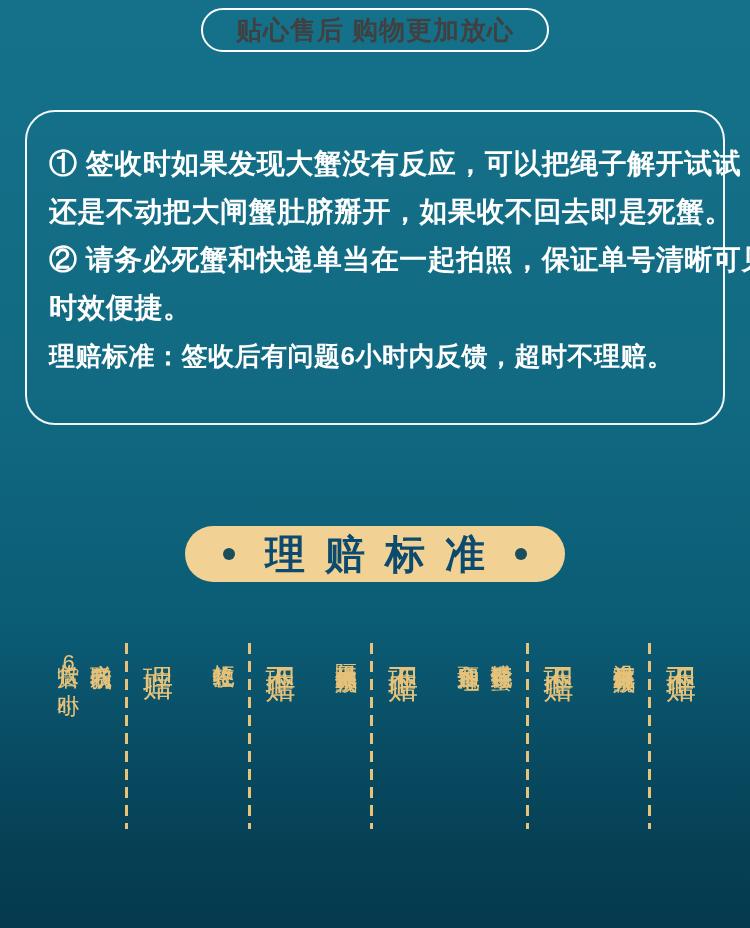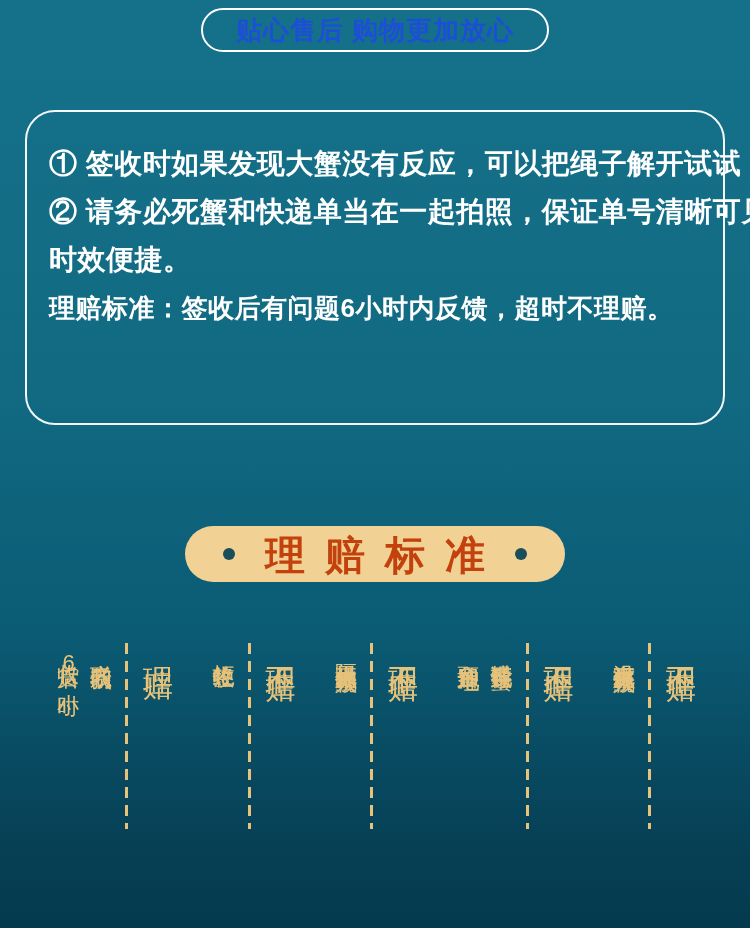--- a/index.html
+++ b/index.html
@@ -11,21 +11,21 @@
   }
   .page{width:750px;height:928px;position:relative;}
 
   
   .header-badge{
     width:348px;height:44px;margin:8px auto 0;box-sizing:border-box;
     border:2px solid #FFFFFF;border-radius:24px;
     display:flex;align-items:center;justify-content:center;
   }
   .header-badge span{
-    color:#1d4ed8;font-size:26px;font-weight:600;letter-spacing:1px;white-space:pre;
+    color:#404040;font-size:26px;font-weight:600;letter-spacing:1px;white-space:pre;
   }
 
   
   .notice-box{
     width:700px;height:315px;margin:58px auto 0;box-sizing:border-box;
     border:2px solid rgba(255,255,255,0.95);border-radius:30px;
     padding:28px 18px 0 22px;
   }
   .nl{
     margin:0;color:#FFFFFF;font-size:28px;font-weight:600;
@@ -36,22 +36,22 @@
   
   .section-pill{
     width:380px;height:56px;margin:101px auto 0;
     background:#F2D294;border-radius:28px;
     display:flex;align-items:center;justify-content:center;gap:30px;
   }
   .pill-dot{
     width:12px;height:12px;border-radius:50%;background:#1A4E5C;flex:0 0 auto;
   }
   .pill-text{
-    font-family:Liberation Sans, sans-serif;
-    color:#c2410c;font-size:40px;font-weight:700;
+    font-family:Liberation Serif, serif;
+    color:#0c4a6e;font-size:40px;font-weight:700;
     letter-spacing:20px;margin-right:-20px;line-height:1;
     transform:translateY(1px);white-space:nowrap;
   }
 
   
   .claims{
     display:flex;justify-content:space-between;align-items:flex-start;
     margin-top:61px;padding:0 52px 0 56px;
   }
   .claim-group{display:flex;align-items:flex-start;}
@@ -75,20 +75,21 @@
 <body>
 
 <div class="page">
 
   <div class="header-badge">
     <span>贴心售后 购物更加放心</span>
   </div>
 
   <div class="notice-box">
     <p class="nl">① 签收时如果发现大蟹没有反应，可以把绳子解开试试，如果</p>
+    <p class="nl">还是不动把大闸蟹肚脐掰开，如果收不回去即是死蟹。</p>
     <p class="nl">② 请务必死蟹和快递单当在一起拍照，保证单号清晰可见，赔付</p>
     <p class="nl">时效便捷。</p>
     <p class="nl small">理赔标准：签收后有问题6小时内反馈，超时不理赔。</p>
   </div>
 
   <div class="section-pill">
     <span class="pill-dot"></span>
     <span class="pill-text">理赔标准</span>
     <span class="pill-dot"></span>
   </div>

